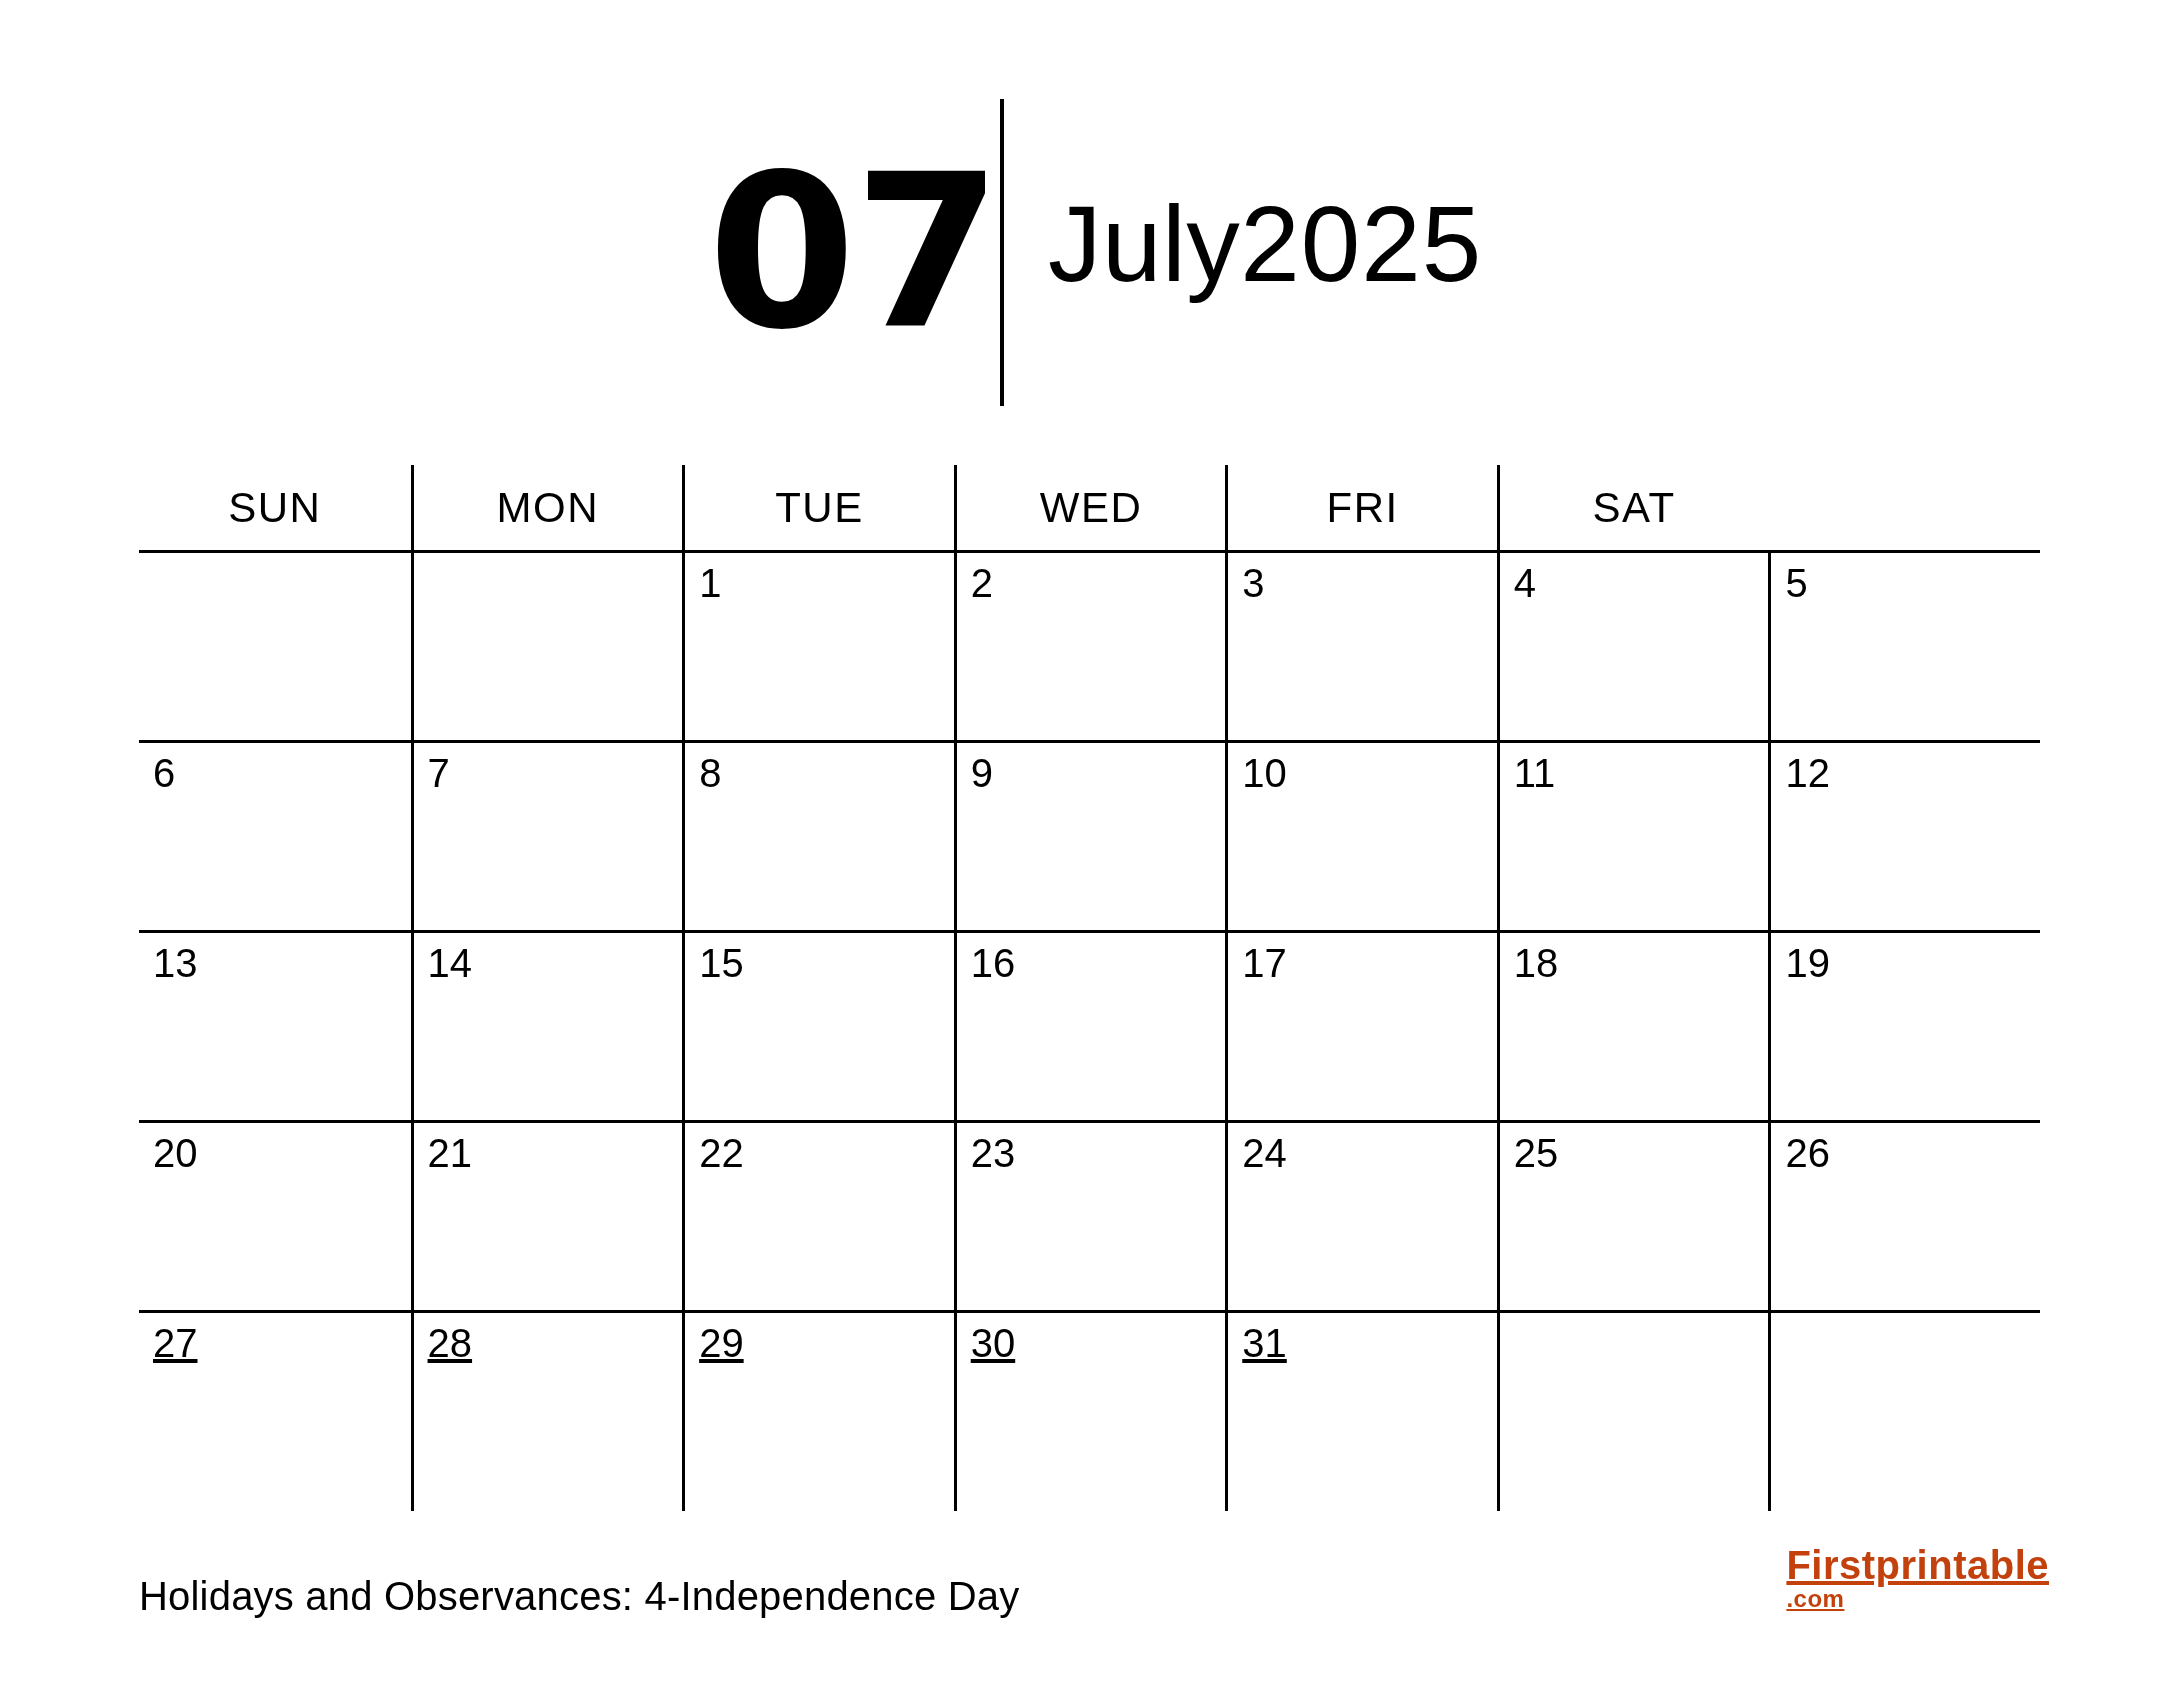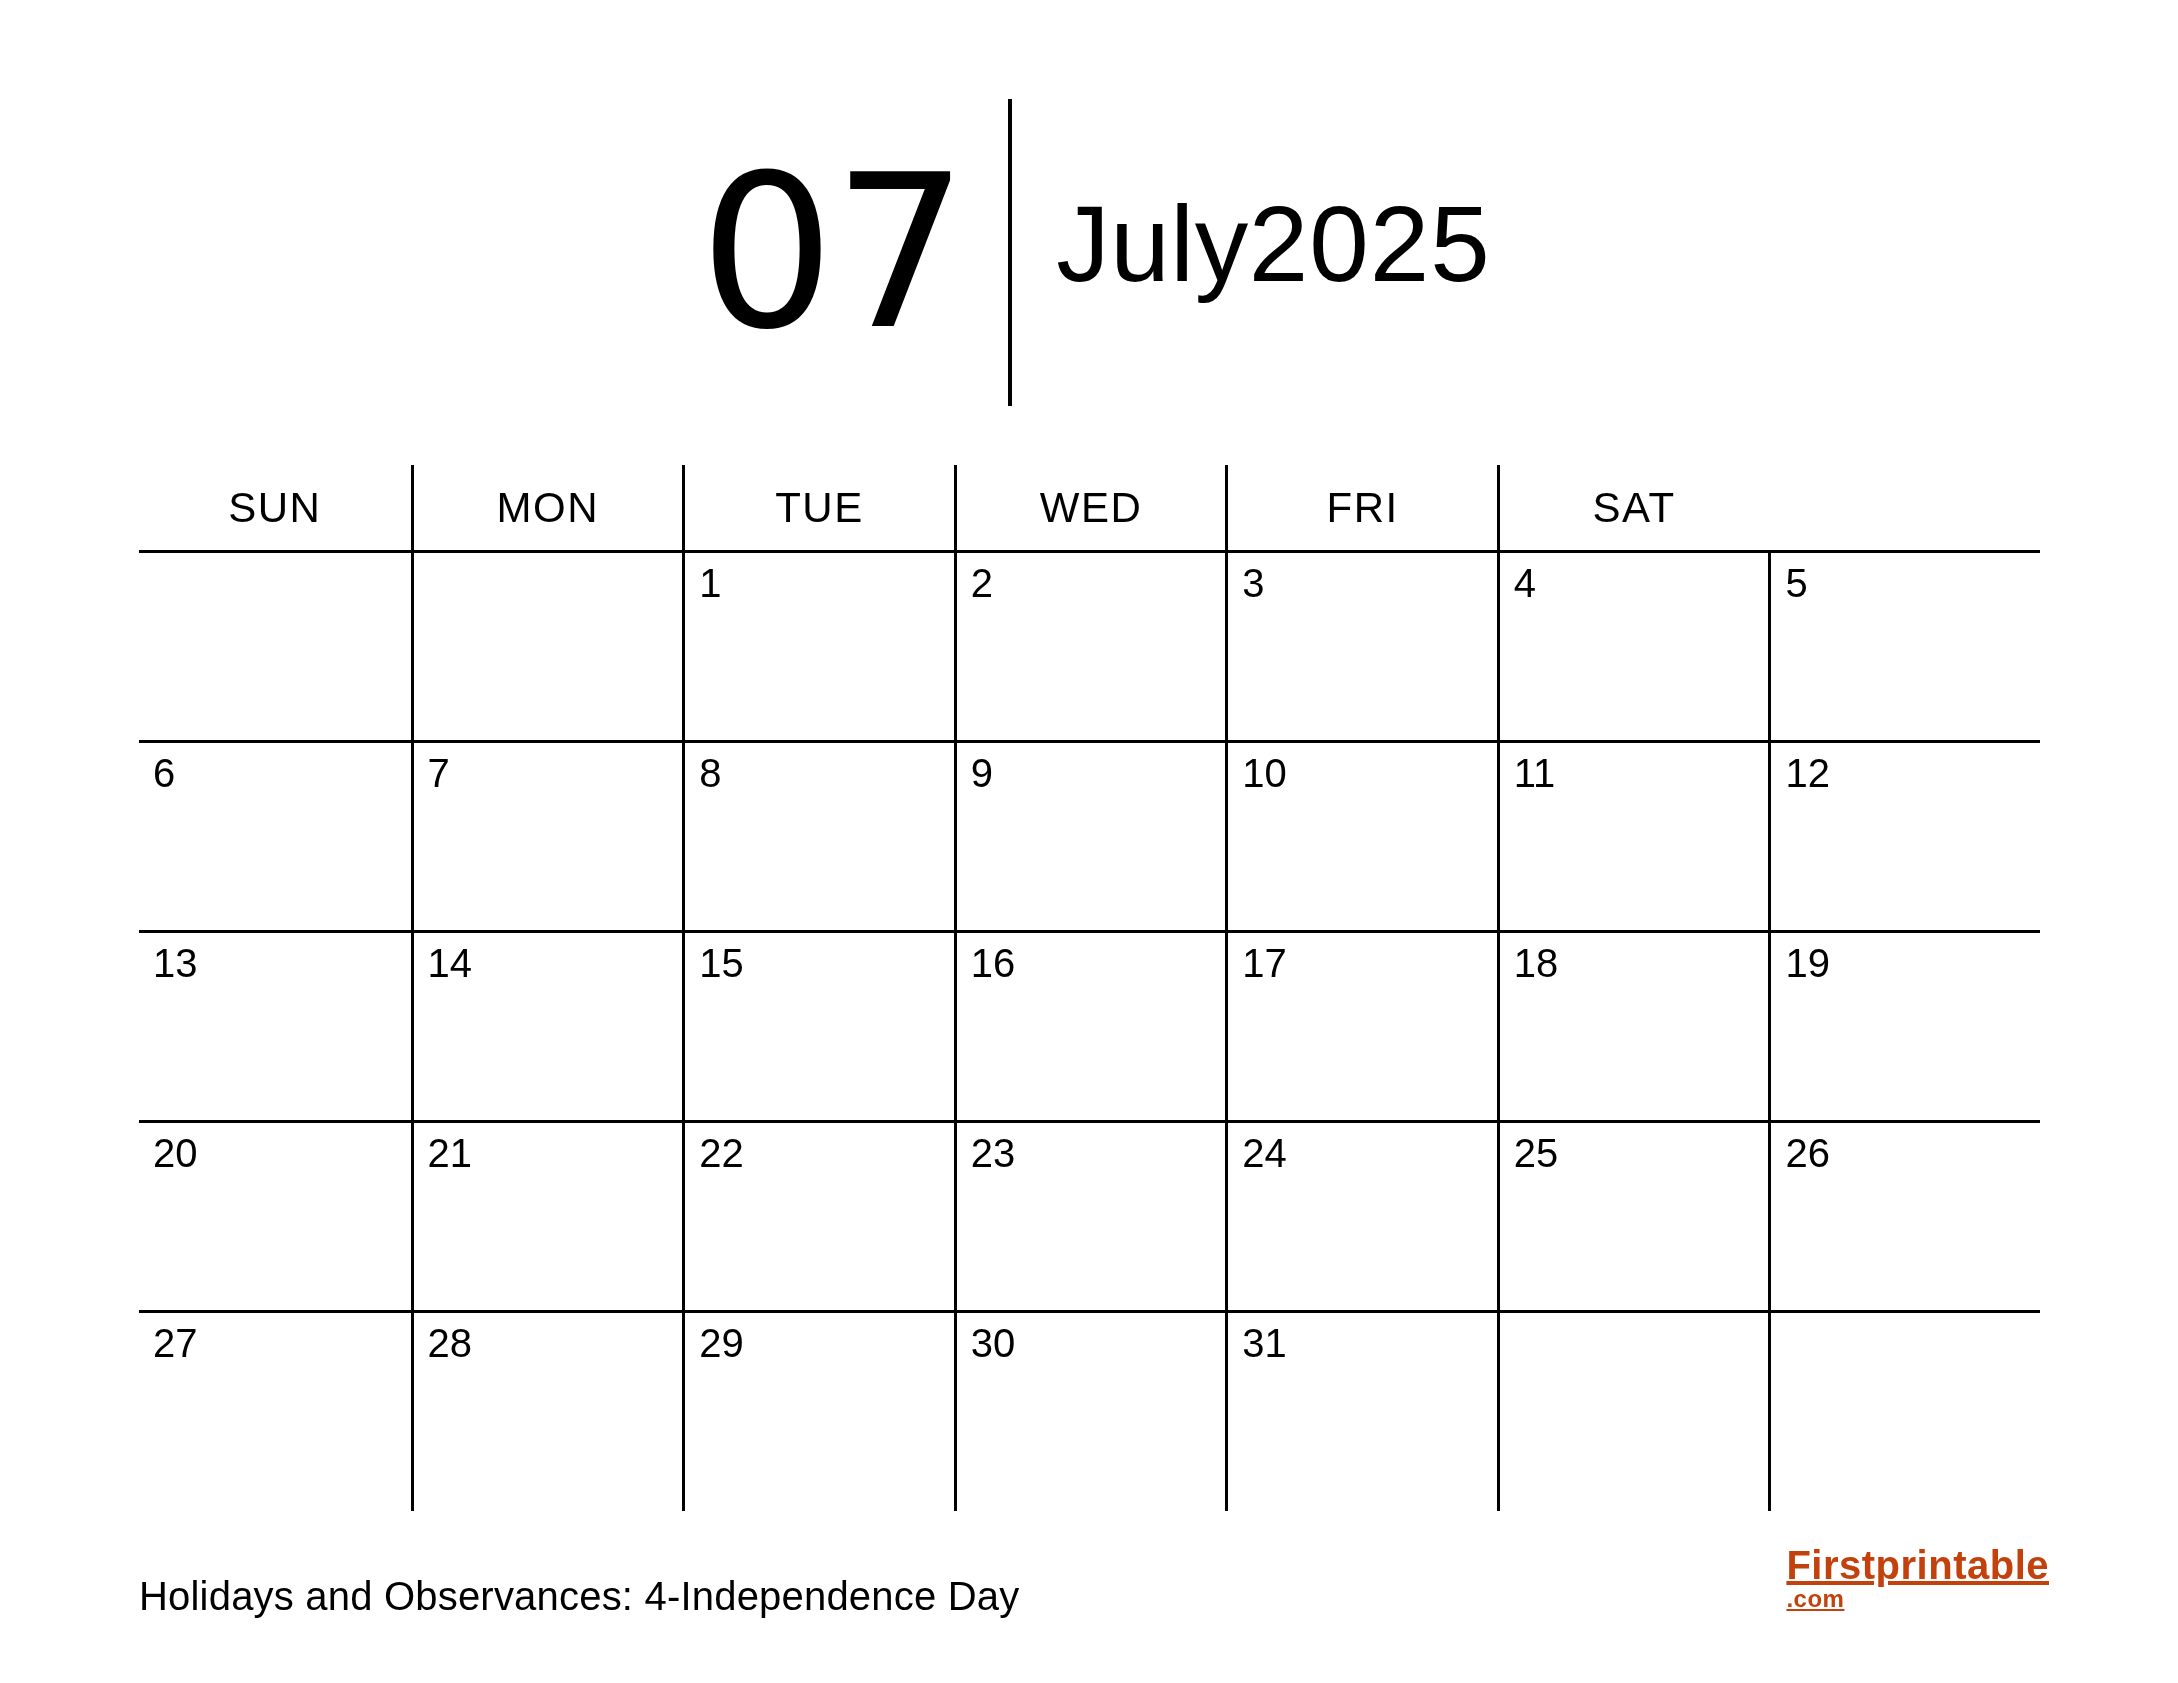--- a/index.html
+++ b/index.html
@@ -33,24 +33,23 @@
     align-items: center;
     justify-content: center;
   }
   .header-inner {
     display: flex;
     align-items: center;
     height: 317px;
   }
   .month-number {
     font-size: 213px;
-    font-weight: 400;
+    font-weight: 700;
     line-height: 1;
     letter-spacing: -2px;
-    padding-right: 42px;
     font-family: "DejaVu Sans", sans-serif;
     margin-left: 12px;
   }
   .header-divider {
     width: 4px;
     height: 307px;
     background: #000;
     margin-right: 44px;
   }
   .month-words {
@@ -99,20 +98,21 @@
 
   .week-row {
     display: grid;
     grid-template-columns: repeat(7, 1fr);
     height: 187px;
     border-bottom: 3px solid #000;
   }
   .week-row.last {
     border-bottom: none;
     height: 198px;
+    text-decoration: underline;
   }
   .day-cell {
     border-left: 3px solid #000;
     box-sizing: border-box;
     padding: 10px 0 0 14px;
     position: relative;
   }
   .day-cell:first-child {
     border-left: none;
   }

